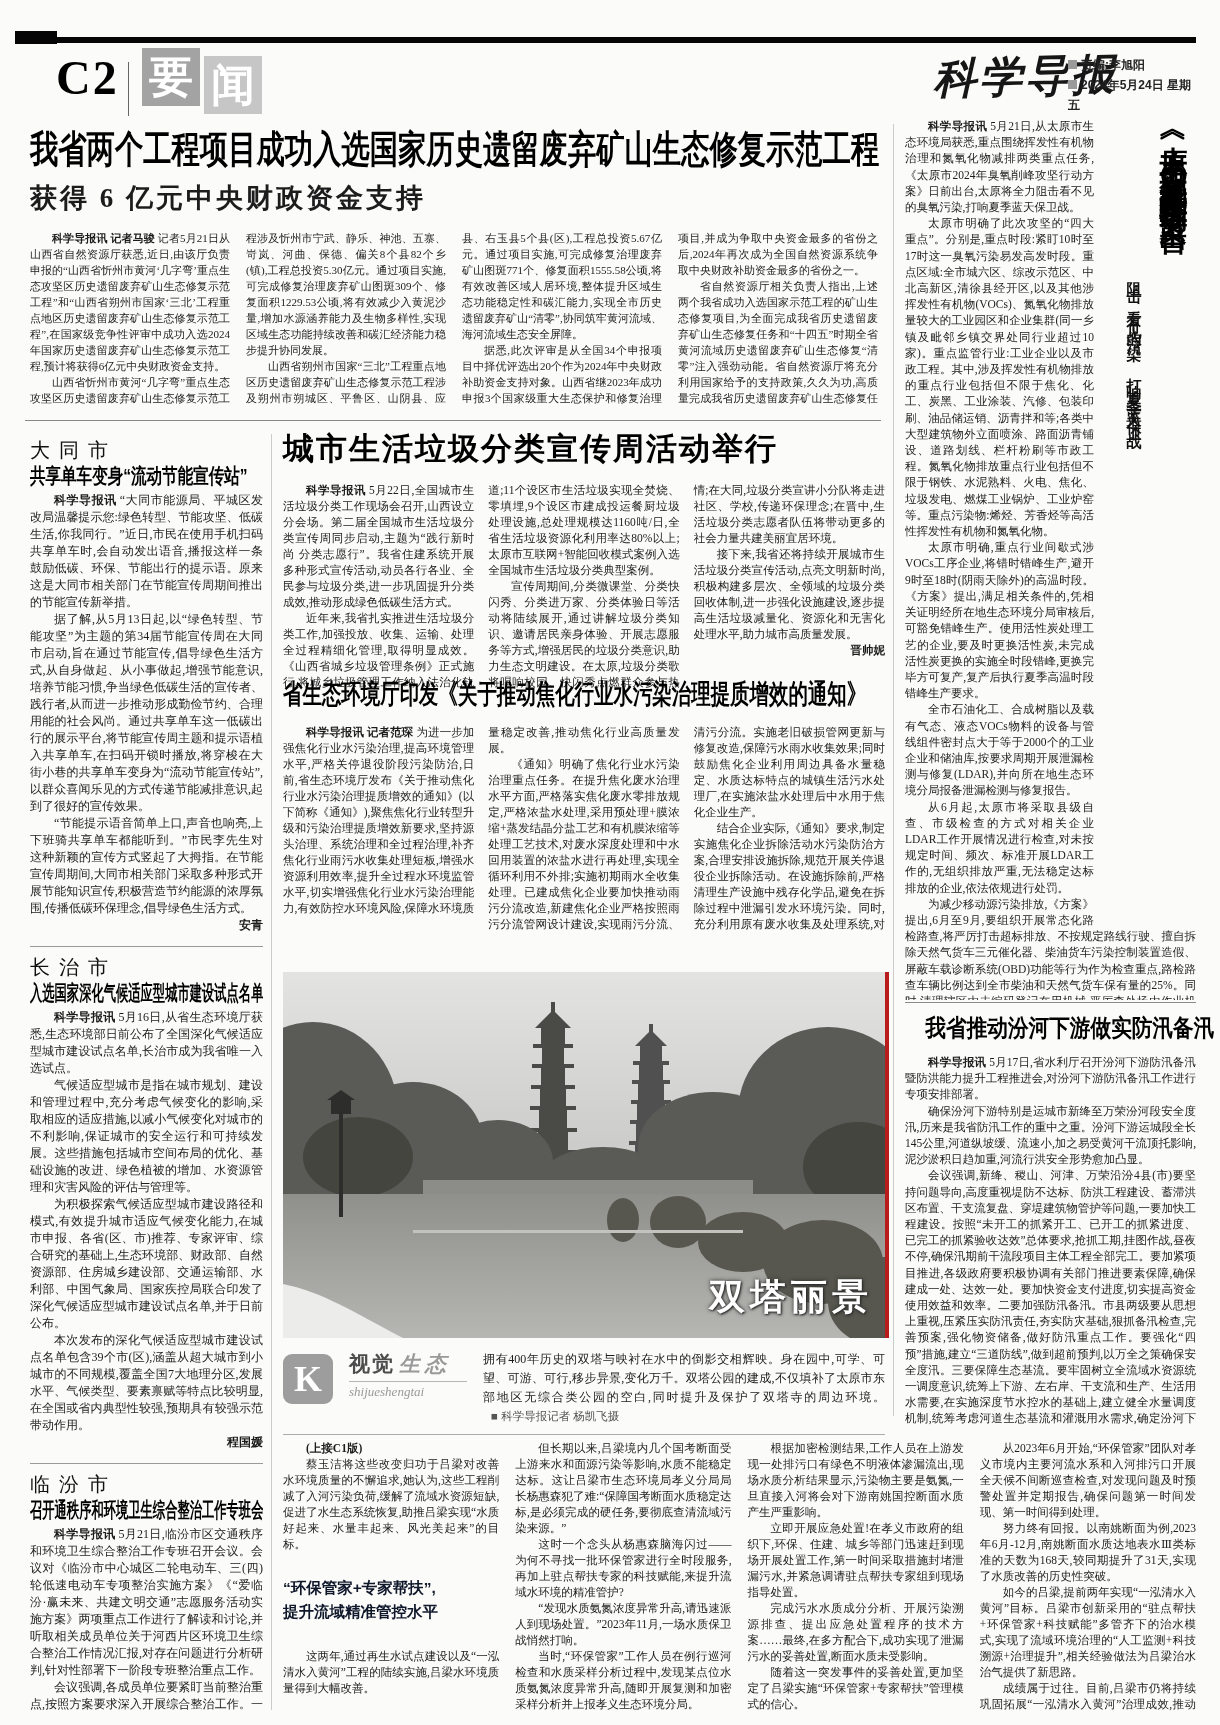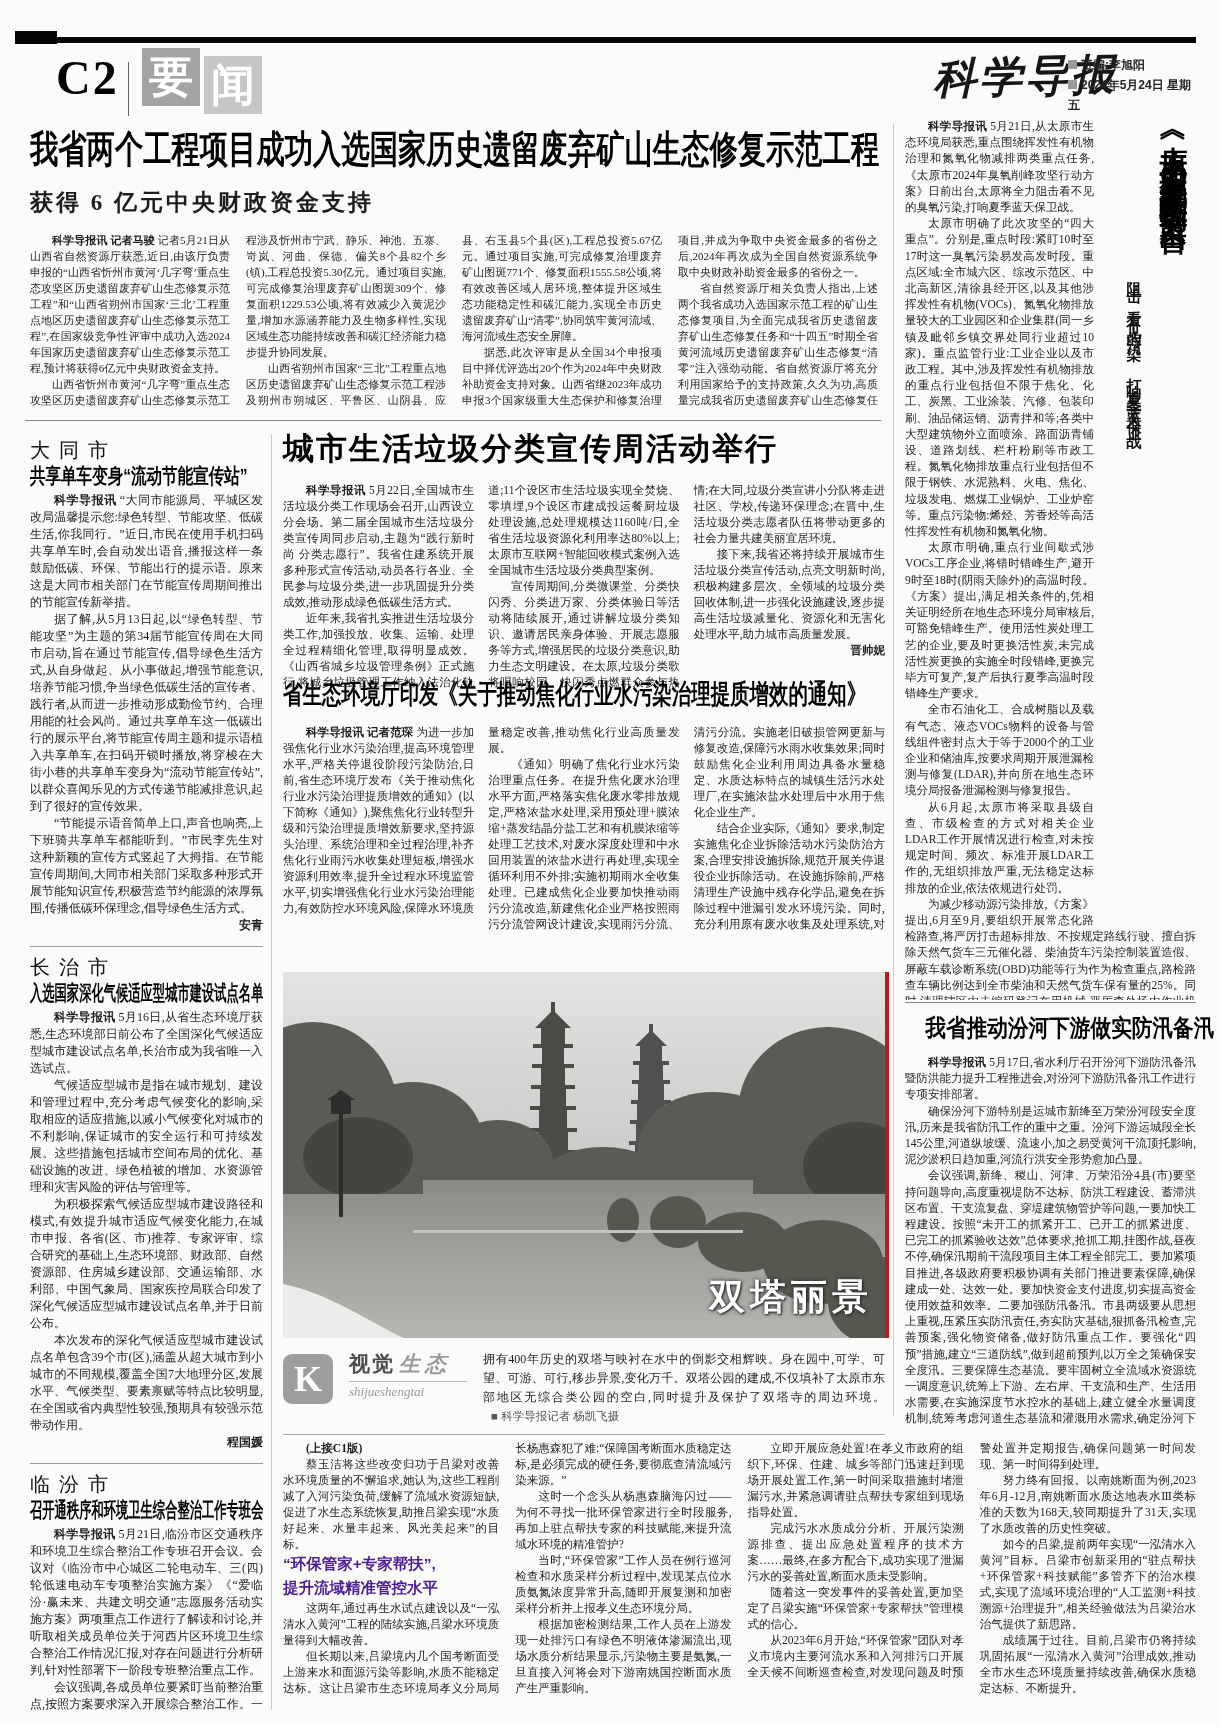--- a/index.html
+++ b/index.html
@@ -17,21 +17,21 @@
   .badge1{left:142px;top:48px;background:#a3a3a3;}
   .badge2{left:204px;top:56px;background:#c6c6c6;}
   .masthead{left:933px;top:48px;font-size:43px;font-weight:900;font-style:italic;color:#161616;
             letter-spacing:3px;transform:rotate(-1.5deg);}
   .pubinfo{left:1068px;top:55px;width:130px;font-size:12px;font-weight:700;color:#222;line-height:20px;}
   .sq{display:inline-block;width:9px;height:9px;background:#9a9a9a;margin-right:4px;}
   
   .lead{left:30px;top:124px;width:848px;}
   .lead h1{margin:0;font-size:38px;font-weight:900;color:#000;white-space:nowrap;
            transform:scaleX(0.745);transform-origin:0 50%;}
-  .lead-sub{margin-top:12px;font-size:23px;font-weight:600;letter-spacing:3px;}
+  .lead-sub{margin-top:5px;font-size:27px;font-weight:600;letter-spacing:3px;}
   .body{ text-align:justify;}
   .lead-body{margin-top:14px;column-count:4;column-gap:16px;height:178px;overflow:hidden;
              font-size:11px;line-height:16px;}
   p.p{margin:0;text-indent:2em;}
   .leadin{font-weight:700;margin-right:3px;}
   .byline{text-align:right;font-weight:700;}
   .rule-lead{left:25px;top:420px;width:856px;height:1px;background:#8a8a8a;}
   .vrule{background:#cbcbc9;width:1px;}
   .vr1{left:271px;top:434px;height:1276px;}
   .vr2{left:893px;top:124px;height:1292px;}
@@ -77,21 +77,21 @@
   
   .fenhe{left:905px;top:1012px;width:291px;}
   .fenhe h2{margin:0;font-size:24px;font-weight:900;color:#000;white-space:nowrap;text-align:center;
             transform:scaleX(0.86);transform-origin:50% 50%;}
   .fenhe-body{margin-top:10px;height:372px;overflow:hidden;font-size:11.5px;line-height:16.2px;}
   
   .band{left:283px;top:1440px;width:913px;height:272px;overflow:hidden;column-count:4;column-gap:16px;
         font-size:11.5px;line-height:16px;text-align:justify;}
   .contfrom{font-weight:700;text-indent:0;}
   .crosshead{font-family:"Liberation Sans","DejaVu Sans",sans-serif;font-weight:800;font-size:15.5px;
-             line-height:24px;margin:0 0;color:#4c1d95;}
+             line-height:24px;margin:24px 0;color:#0f172a;}
 </style>
 </head>
 <body>
 
 <div id="page">
 
   <div class="abs topbar"></div>
   <div class="abs topcap"></div>
   <div class="abs c2">C2</div>
   <div class="abs c2div"></div>
@@ -293,20 +293,21 @@
   <div class="abs band">
     <p class="p contfrom">(上接C1版)</p>
     <p class="p">蔡玉洁将这些改变归功于吕梁对改善水环境质量的不懈追求,她认为,这些工程削减了入河污染负荷,缓解了流域水资源短缺,促进了水生态系统恢复,助推吕梁实现“水质好起来、水量丰起来、风光美起来”的目标。</p>
     <div class="crosshead">
       <div>“环保管家+专家帮扶”,</div>
       <div>提升流域精准管控水平</div>
     </div>
     <p class="p">这两年,通过再生水试点建设以及“一泓清水入黄河”工程的陆续实施,吕梁水环境质量得到大幅改善。</p>
     <p class="p">但长期以来,吕梁境内几个国考断面受上游来水和面源污染等影响,水质不能稳定达标。这让吕梁市生态环境局孝义分局局长杨惠森犯了难:“保障国考断面水质稳定达标,是必须完成的硬任务,要彻底查清流域污染来源。”</p>
     <p class="p">这时一个念头从杨惠森脑海闪过——为何不寻找一批环保管家进行全时段服务,再加上驻点帮扶专家的科技赋能,来提升流域水环境的精准管护?</p>
+    <p class="p">“发现水质氨氮浓度异常升高,请迅速派人到现场处置。”2023年11月,一场水质保卫战悄然打响。</p>
     <p class="p">当时,“环保管家”工作人员在例行巡河检查和水质采样分析过程中,发现某点位水质氨氮浓度异常升高,随即开展复测和加密采样分析并上报孝义生态环境分局。</p>
     <p class="p">根据加密检测结果,工作人员在上游发现一处排污口有绿色不明液体渗漏流出,现场水质分析结果显示,污染物主要是氨氮,一旦直接入河将会对下游南姚国控断面水质产生严重影响。</p>
     <p class="p">立即开展应急处置!在孝义市政府的组织下,环保、住建、城乡等部门迅速赶到现场开展处置工作,第一时间采取措施封堵泄漏污水,并紧急调请驻点帮扶专家组到现场指导处置。</p>
     <p class="p">完成污水水质成分分析、开展污染溯源排查、提出应急处置程序的技术方案……最终,在多方配合下,成功实现了泄漏污水的妥善处置,断面水质未受影响。</p>
     <p class="p">随着这一突发事件的妥善处置,更加坚定了吕梁实施“环保管家+专家帮扶”管理模式的信心。</p>
     <p class="p">从2023年6月开始,“环保管家”团队对孝义市境内主要河流水系和入河排污口开展全天候不间断巡查检查,对发现问题及时预警处置并定期报告,确保问题第一时间发现、第一时间得到处理。</p>
     <p class="p">努力终有回报。以南姚断面为例,2023年6月-12月,南姚断面水质达地表水Ⅲ类标准的天数为168天,较同期提升了31天,实现了水质改善的历史性突破。</p>
     <p class="p">如今的吕梁,提前两年实现“一泓清水入黄河”目标。吕梁市创新采用的“驻点帮扶+环保管家+科技赋能”多管齐下的治水模式,实现了流域环境治理的“人工监测+科技溯源+治理提升”,相关经验做法为吕梁治水治气提供了新思路。</p>
     <p class="p">成绩属于过往。目前,吕梁市仍将持续巩固拓展“一泓清水入黄河”治理成效,推动全市水生态环境质量持续改善,确保水质稳定达标、不断提升。</p>
 

